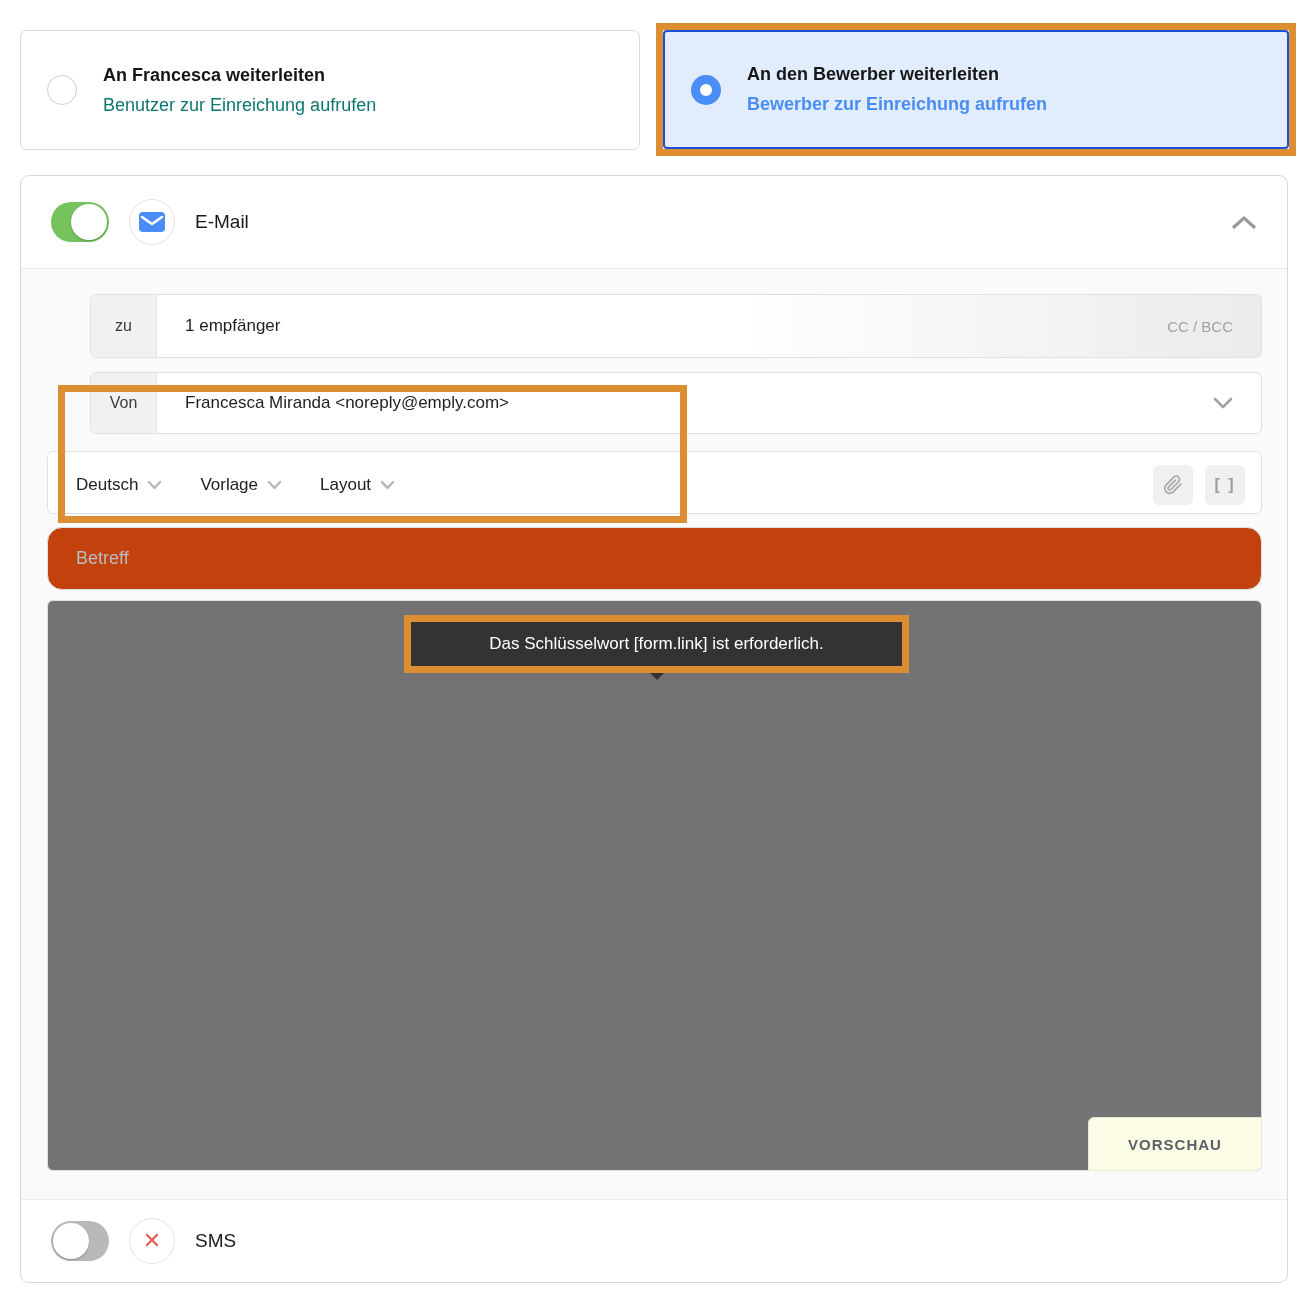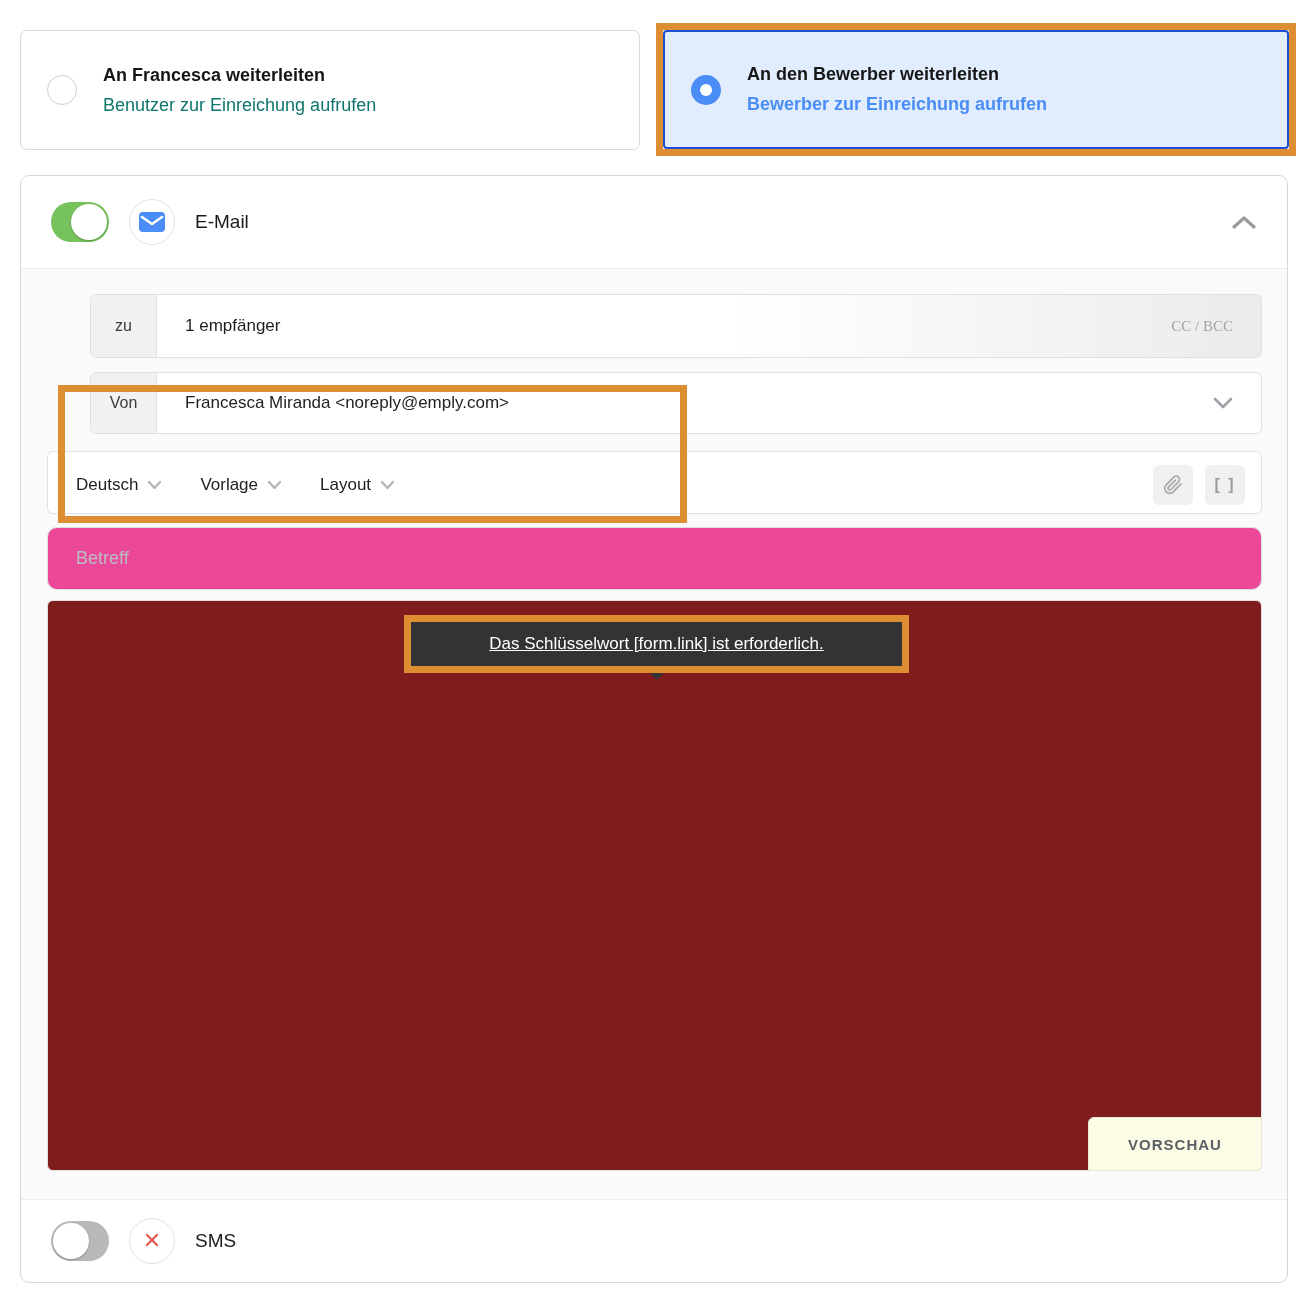--- a/index.html
+++ b/index.html
@@ -86,21 +86,21 @@
     width: 66px; flex: 0 0 66px; background: #f1f1f1; border-right: 1px solid #e0e0e0;
     display: flex; align-items: center; justify-content: center;
     font-size: 16px; color: #3c3c3c;
   }
   .field-value {
     flex: 1; display: flex; align-items: center; padding-left: 28px;
     font-size: 17px; color: #1f1f1f;
   }
   .field-right {
     display: flex; align-items: center; padding-right: 28px;
-    font-size: 15px; color: #9fa3a8; font-family: Liberation Serif, serif;
+    font-size: 15px; color: #9fa3a8;
   }
   .highlight-box {
     position: absolute; border: 7px solid #dd8e33; pointer-events: none; z-index: 5;
   }
   .hl-fields { left: 37px; top: 116px; width: 629px; height: 138px; }
 
   .toolbar-row {
     margin-top: 17px; height: 63px; border: 1px solid #e0e0e0; border-radius: 6px;
     background: #ffffff; display: flex; align-items: center;
     padding: 4px 16px 0 28px;
@@ -112,44 +112,44 @@
   .dropdown svg { margin-left: 9px; }
   .toolbar-spacer { flex: 1; }
   .tool-btn {
     width: 40px; height: 40px; border-radius: 6px; background: #f0f0f0;
     display: flex; align-items: center; justify-content: center;
     margin-left: 12px; cursor: pointer; border: none;
   }
   .brackets-glyph { font-size: 16px; font-weight: bold; color: #9b9b9b; letter-spacing: 2px; }
 
   .subject-row {
-    margin-top: 13px; height: 63px; border: 1px solid #e0e0e0; border-radius: 10px;
-    background: #ec4899; display: flex; align-items: center;
+    margin-top: 13px; height: 63px; border: 1px solid #e0e0e0; border-radius: 15px;
+    background: #c2410c; display: flex; align-items: center;
   }
   .subject-input {
     width: 100%; height: 100%; border: none; outline: none; background: transparent;
     padding-left: 28px; font-size: 18px; font-family: inherit; color: #1f1f1f;
   }
   .subject-input::placeholder { color: #b9bdc1; }
 
   .tooltip-wrap { position: absolute; left: 383px; top: 346px; z-index: 6; }
   .tooltip {
     width: 505px; height: 58px; border: 7px solid #dd8e33; background: #333333;
     display: flex; align-items: center; justify-content: center;
-    color: #ffffff; font-size: 17px; text-decoration: underline;
+    color: #ffffff; font-size: 17px;
   }
   .tooltip-caret {
     width: 0; height: 0; margin: 0 auto;
     border-left: 7px solid transparent; border-right: 7px solid transparent;
     border-top: 7px solid #333333;
   }
 
   .message-box {
     margin-top: 10px; height: 571px; border: 1px solid #e0e0e0; border-radius: 6px;
-    background: #7f1d1d; position: relative;
+    background: #737373; position: relative;
   }
   .preview-btn {
     position: absolute; right: -1px; bottom: -1px; width: 174px; height: 54px;
     background: #fbfbe6; border: 1px solid #e8e8d5; border-radius: 6px 0 6px 0;
     display: flex; align-items: center; justify-content: center;
     font-size: 15px; font-weight: bold; letter-spacing: 1px; color: #5b6066;
     cursor: pointer; font-family: inherit;
   }
 
   

